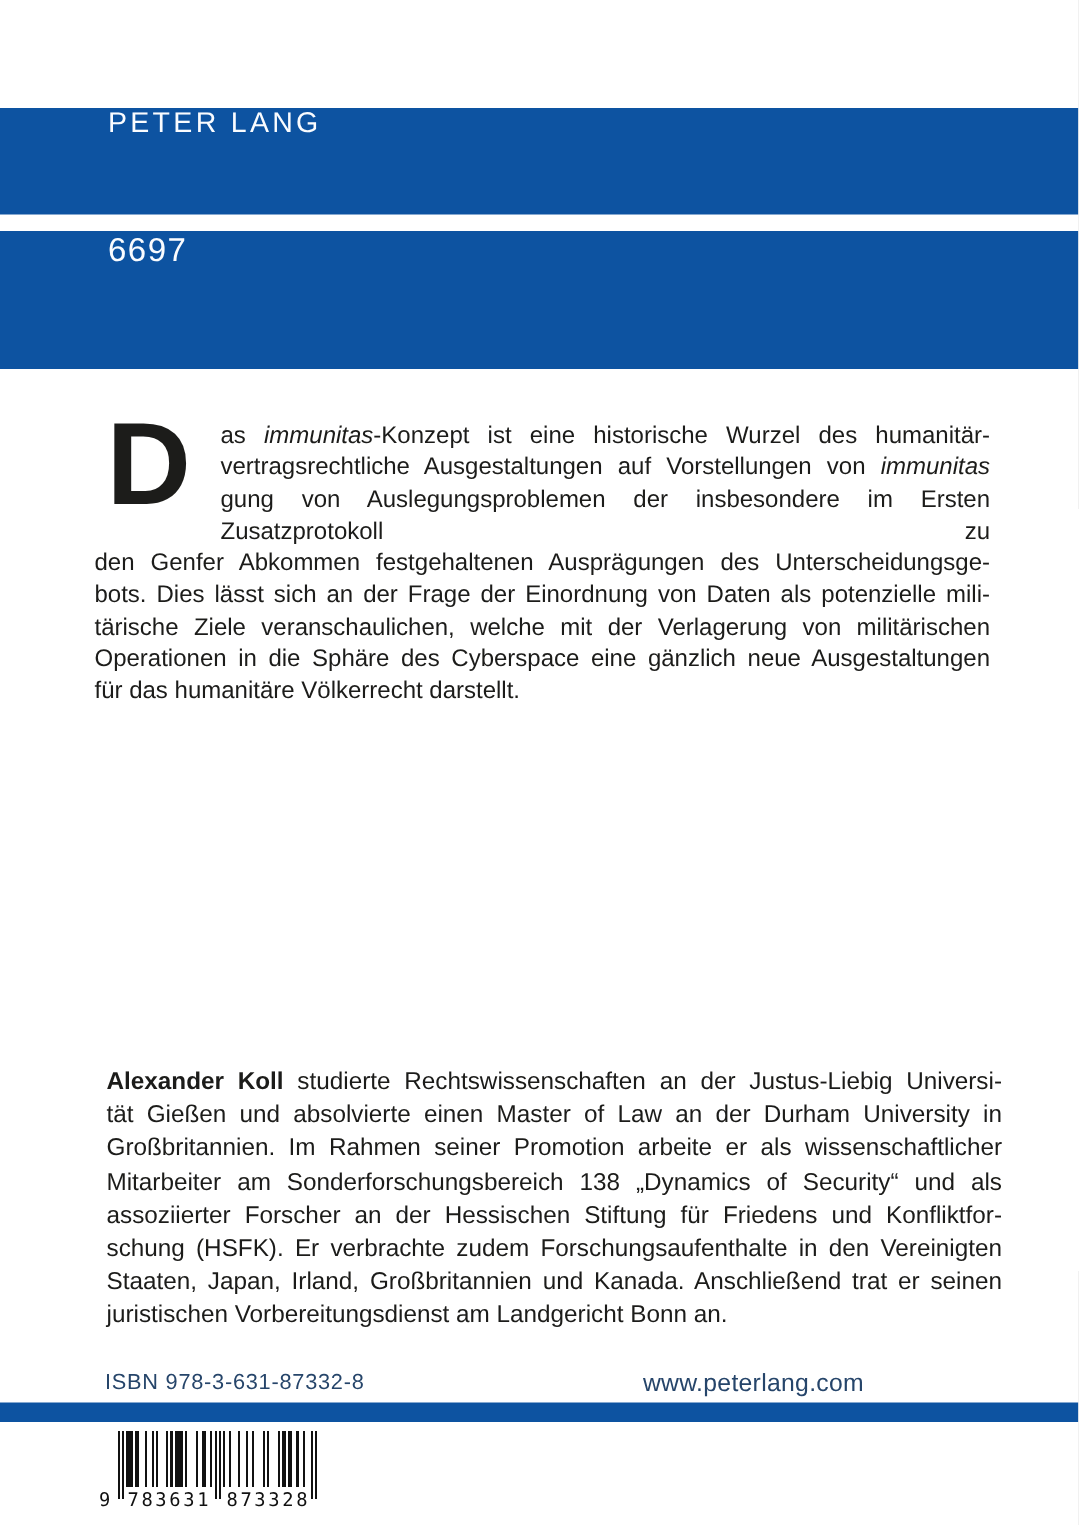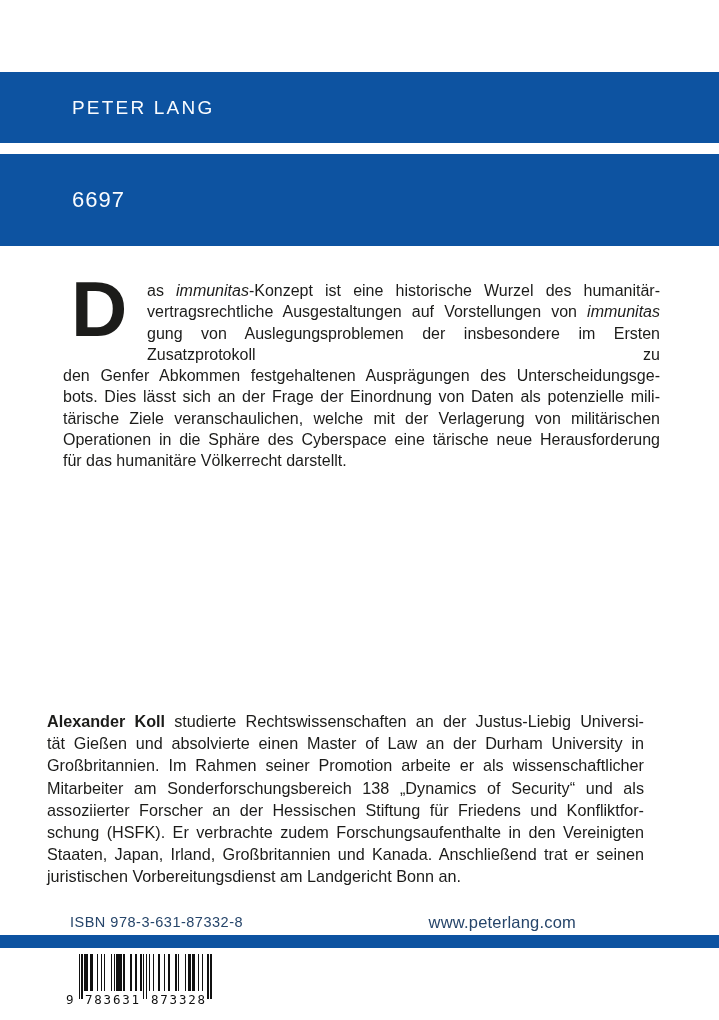--- a/index.html
+++ b/index.html
@@ -1,32 +1,32 @@
 <!DOCTYPE html>
 <html><head>
 <meta charset="utf-8">
 <style>
   html,body{margin:0;padding:0;background:#e8e8e8;}
   .cover{
     position:relative;width:719px;height:1020px;background:#ffffff;
     font-family:"Liberation Sans",sans-serif;overflow:hidden;color:#1c1c1a;
   }
-  .band{position:absolute;left:0;width:100%;background:#0d53a1;display:flex;align-items:center;}
+  .band{position:absolute;left:0;width:100%;background:#0d53a1;display:flex;}
   .band-publisher{top:72px;height:71px;}
   .band-series{top:154px;height:92px;}
   .publisher-text{color:#fafcff;font-size:19px;letter-spacing:2.2px;padding-left:72px;}
   .series-text{color:#fafcff;font-size:22px;letter-spacing:1px;padding-left:72px;}
 
   .main-para{position:absolute;left:63px;top:280px;width:597px;}
   .dropcap{position:absolute;left:8px;top:-10px;font-size:78px;line-height:1;font-weight:bold;}
   .main-para .line{font-size:16px;line-height:21.3px;text-align:justify;text-align-last:justify;}
   .main-para .lines .line:nth-child(-n+3){padding-left:84px;}
   .main-para .lines .line:last-child{text-align-last:left;}
 
-  .bio-para{position:absolute;left:47px;top:710px;width:597px;}
+  .bio-para{position:absolute;left:71px;top:710px;width:597px;}
   .bio-para .line{font-size:16.2px;line-height:22.2px;text-align:justify;text-align-last:justify;}
   .bio-para .lines .line:last-child{text-align-last:left;}
 
   .footer-row{
     position:absolute;left:0;top:908px;width:618px;height:28px;box-sizing:border-box;
     display:flex;align-items:center;justify-content:space-between;
     padding:0 42px 0 70px;color:#26456a;
   }
   .isbn-text{font-size:14.5px;letter-spacing:0.5px;}
   .website-text{font-size:16.5px;letter-spacing:0.2px;}
@@ -54,21 +54,21 @@
 
   <div class="main-para">
     <span class="dropcap">D</span>
     <div class="lines">
         <div class="line">as <i>immunitas</i>-Konzept ist eine historische Wurzel des humanitär-</div>
         <div class="line">vertragsrechtliche Ausgestaltungen auf Vorstellungen von <i>immunitas</i></div>
         <div class="line">gung von Auslegungsproblemen der insbesondere im Ersten Zusatzprotokoll zu</div>
         <div class="line">den Genfer Abkommen festgehaltenen Ausprägungen des Unterscheidungsge-</div>
         <div class="line">bots. Dies lässt sich an der Frage der Einordnung von Daten als potenzielle mili-</div>
         <div class="line">tärische Ziele veranschaulichen, welche mit der Verlagerung von militärischen</div>
-        <div class="line">Operationen in die Sphäre des Cyberspace eine tärische neue Herausforderung</div>
+        <div class="line">Operationen in die Sphäre des Cyberspace eine gänzlich neue Ausgestaltungen</div>
         <div class="line">für das humanitäre Völkerrecht darstellt.</div>
       </div>
   </div>
 
   <div class="bio-para">
     <div class="lines">
         <div class="line"><b>Alexander Koll</b> studierte Rechtswissenschaften an der Justus-Liebig Universi-</div>
         <div class="line">tät Gießen und absolvierte einen Master of Law an der Durham University in</div>
         <div class="line">Großbritannien. Im Rahmen seiner Promotion arbeite er als wissenschaftlicher</div>
         <div class="line">Mitarbeiter am Sonderforschungsbereich 138 „Dynamics of Security“ und als</div>

